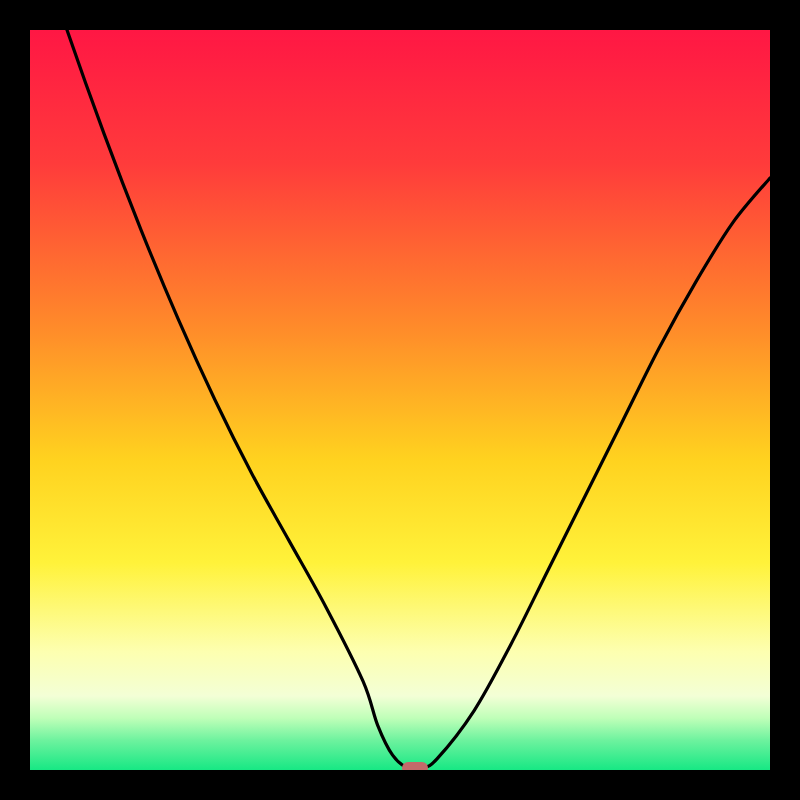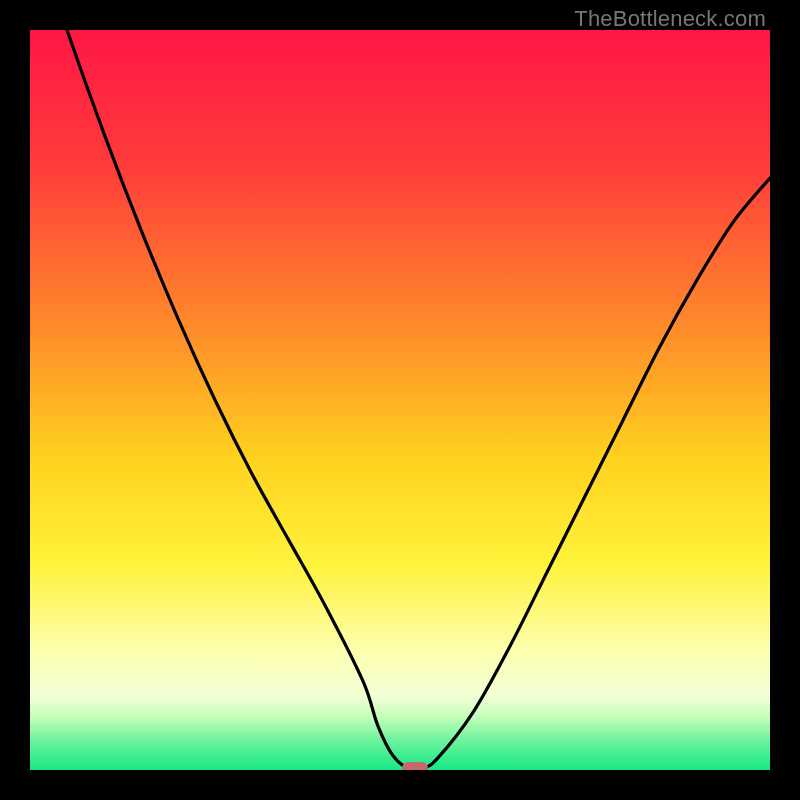--- a/index.html
+++ b/index.html
@@ -53,21 +53,20 @@
     width: 26px;
     height: 12px;
     border-radius: 6px;
     transform: translate(-50%, -50%);
   }
 </style>
 </head>
 <body>
 
 <div class="frame">
-  <div class="watermark">TheBottleneck.com</div>
 
   <div class="plot-area">
     <svg class="gradient-bg" viewBox="0 0 740 740" preserveAspectRatio="none">
       <defs>
         <linearGradient id="bg-grad" x1="0" y1="0" x2="0" y2="1">
             <stop offset="0%" stop-color="#ff1744"></stop>
             <stop offset="18%" stop-color="#ff3b3b"></stop>
             <stop offset="40%" stop-color="#ff8a2a"></stop>
             <stop offset="57.99999999999999%" stop-color="#ffd21f"></stop>
             <stop offset="72%" stop-color="#fff23a"></stop>

